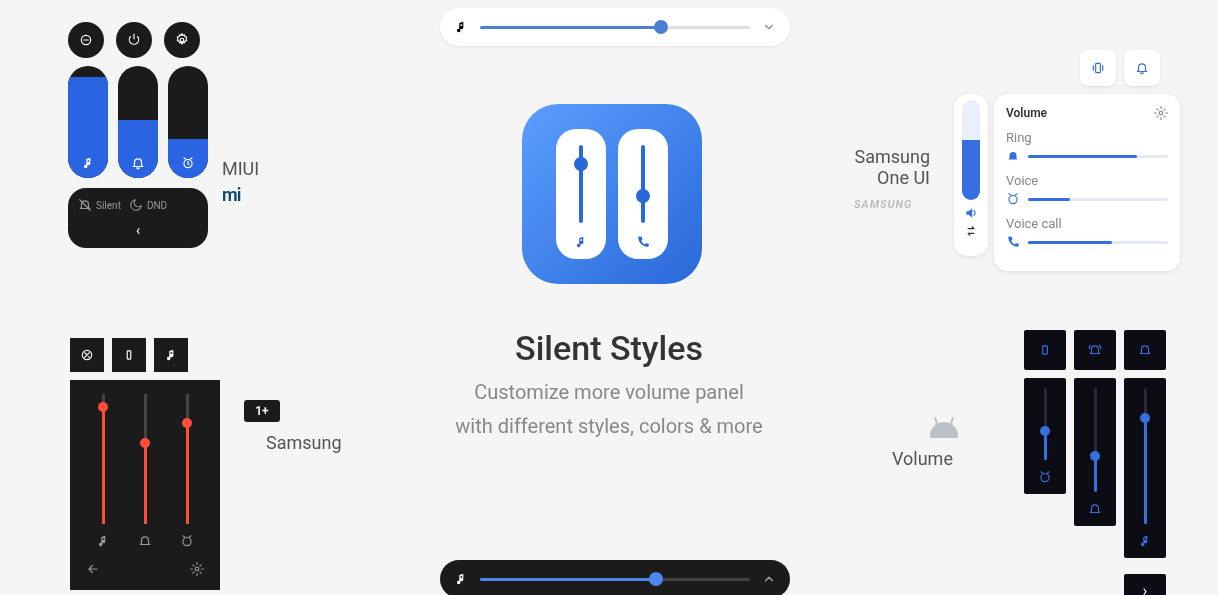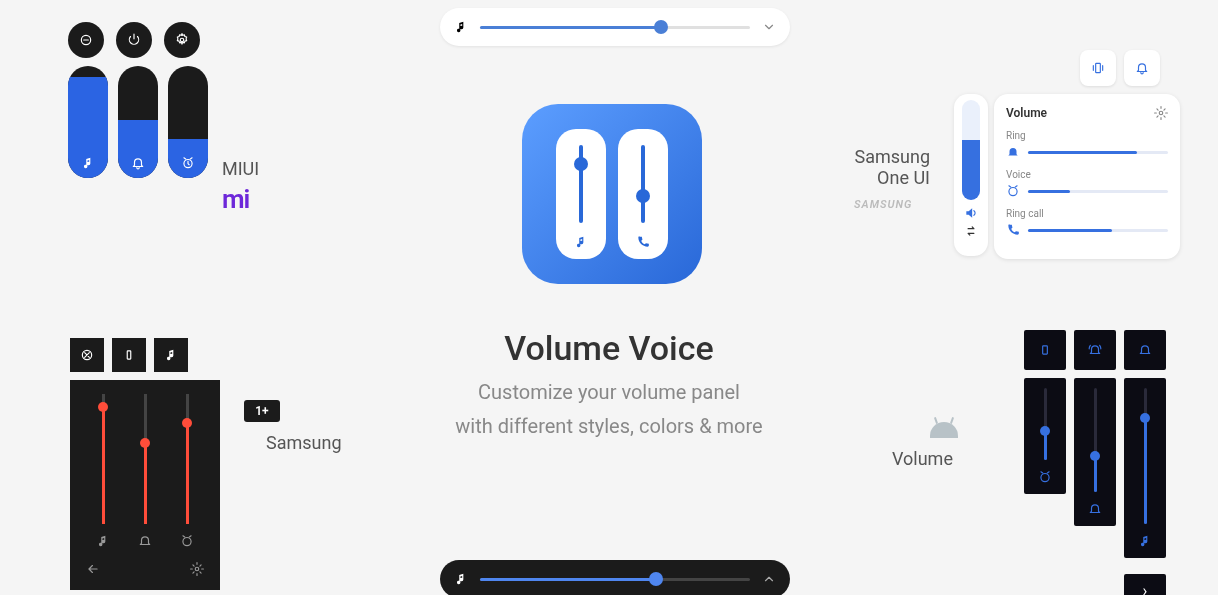--- a/index.html
+++ b/index.html
@@ -27,21 +27,21 @@
 .sub2{position:absolute;left:0;right:0;top:414px;text-align:center;color:#888;font-size:20px}
 
 
 .bottom-slider{position:absolute;left:440px;top:560px;width:350px;height:38px;background:#1b1b1b;border-radius:20px;display:flex;align-items:center;padding:0 14px;color:#fff}
 .bottom-slider .track{flex:1;height:3px;background:#444;margin:0 12px;position:relative;border-radius:2px}
 .bottom-slider .fill{position:absolute;left:0;top:0;height:100%;width:65%;background:#4f86ef;border-radius:2px}
 .bottom-slider .thumb{position:absolute;left:65%;top:50%;transform:translate(-50%,-50%);width:14px;height:14px;background:#4f86ef;border-radius:50%}
 
 
 .miui-label{position:absolute;left:222px;top:158px;color:#555;font-size:18px}
-.miui-logo{position:absolute;left:222px;top:184px;color:#6d28d9;font-size:26px;font-weight:600;letter-spacing:-1px}
+.miui-logo{position:absolute;left:222px;top:184px;color:#0c4a6e;font-size:18px;font-weight:600;letter-spacing:-1px}
 .miui{position:absolute;left:68px;top:22px}
 .miui .btns{display:flex;gap:12px}
 .miui .cbtn{width:36px;height:36px;background:#1b1b1b;border-radius:50%;display:flex;align-items:center;justify-content:center;color:#fff}
 .miui .sliders{display:flex;gap:10px;margin-top:8px}
 .miui .vsl{width:40px;height:112px;background:#1b1b1b;border-radius:20px;position:relative;overflow:hidden}
 .miui .vfill{position:absolute;bottom:0;left:0;right:0;background:#2b64e3;display:flex;align-items:flex-end;justify-content:center;padding-bottom:8px;color:#fff}
 .miui .vsl.s1 .vfill{height:90%}
 .miui .vsl.s2 .vfill{height:52%}
 .miui .vsl.s3 .vfill{height:35%}
 .miui .bottom{margin-top:10px;background:#1b1b1b;border-radius:18px;padding:10px;width:140px}
@@ -55,21 +55,21 @@
 .sam-top{position:absolute;right:58px;top:50px;display:flex;gap:8px}
 .sam-top .sq{width:36px;height:36px;background:#fff;border-radius:8px;display:flex;align-items:center;justify-content:center;color:#3670e0;box-shadow:0 1px 3px rgba(0,0,0,.1)}
 .sam-panel{position:absolute;right:38px;top:94px;display:flex;gap:6px}
 .sam-mini{width:34px;height:162px;background:#fff;border-radius:14px;padding:6px;display:flex;flex-direction:column;align-items:center;box-shadow:0 1px 4px rgba(0,0,0,.1)}
 .sam-mini .bar{width:18px;height:100px;border-radius:10px;background:#eaf0fb;position:relative;overflow:hidden}
 .sam-mini .bfill{position:absolute;bottom:0;left:0;right:0;height:60%;background:#3670e0}
 .sam-mini .sico{margin-top:6px;color:#3670e0}
 .sam-card{width:186px;background:#fff;border-radius:14px;padding:12px;box-shadow:0 1px 4px rgba(0,0,0,.1)}
 .sam-card .hdr{display:flex;justify-content:space-between;align-items:center;margin-bottom:10px;font-size:12px;font-weight:600;color:#333}
 .sam-card .hdr .g{color:#888}
-.sam-card .lbl{font-size:10px;color:#888;margin-bottom:4px}
+.sam-card .lbl{font-size:13px;color:#888;margin-bottom:4px}
 .sam-card .ln{display:flex;align-items:center;gap:8px;margin-bottom:10px}
 .sam-card .ln .i{color:#3670e0;width:14px}
 .sam-card .ln .tk{flex:1;height:3px;background:#e4e9f5;position:relative;border-radius:2px}
 .sam-card .ln .tk .f{position:absolute;left:0;top:0;height:100%;background:#3670e0;border-radius:2px}
 
 
 .oxy-label{position:absolute;left:266px;top:432px;color:#555;font-size:18px}
 .oxy-logo{position:absolute;left:244px;top:400px;width:36px;height:22px;background:#1b1b1b;color:#fff;border-radius:3px;display:flex;align-items:center;justify-content:center;font-size:12px;font-weight:600}
 .oxy{position:absolute;left:70px;top:338px}
 .oxy .top{display:flex;gap:8px}
@@ -141,22 +141,22 @@
       <div class="tr"></div>
       <div class="kb"></div>
       <span class="ico bico">
         <svg viewBox="0 0 24 24" class="f">
           <path d="M6 2c-1 0-2 1-2 2 0 9 7 16 16 16 1 0 2-1 2-2v-3l-5-1-2 2c-3-1-5-3-6-6l2-2-1-5H6z"></path>
         </svg>
       </span>
     </div>
 </div>
 
-<div class="title">Volume Voice</div>
-<div class="sub1">Customize your volume panel</div>
+<div class="title">Silent Styles</div>
+<div class="sub1">Customize more volume panel</div>
 <div class="sub2">with different styles, colors &amp; more</div>
 
 <div class="bottom-slider">
   <span class="ico">
       <svg viewBox="0 0 24 24" class="f">
         <path d="M9 18V5l7-2v10a3 3 0 11-2-2.83V7l-3 .86V18a3 3 0 11-2-2.83"></path>
       </svg>
     </span>
   <div class="track">
       <div class="fill"></div>
@@ -207,20 +207,37 @@
         </div>
       </div>
     <div class="vsl s3">
         <div class="vfill">
           <svg viewBox="0 0 24 24">
             <circle cx="12" cy="13" r="7"></circle>
             <path d="M12 9v4l2 2M5 3l3 2M19 3l-3 2"></path>
           </svg>
         </div>
       </div>
+  </div>
+  <div class="bottom">
+    <div class="row">
+      <div class="tag">
+          <svg viewBox="0 0 24 24">
+            <path d="M18 16v-5a6 6 0 10-12 0v5l-2 2h16zM3 3l18 18"></path>
+          </svg>
+          <span>Silent</span>
+        </div>
+      <div class="tag">
+          <svg viewBox="0 0 24 24">
+            <path d="M21 13A9 9 0 1111 3a7 7 0 0010 10z"></path>
+          </svg>
+          <span>DND</span>
+        </div>
+    </div>
+    <div class="back">‹</div>
   </div>
 </div>
 
 <div class="samsung-label"><span>Samsung</span><br><span>One UI</span></div>
 <div class="samsung-logo">SAMSUNG</div>
 <div class="sam-top">
   <div class="sq">
       <svg viewBox="0 0 24 24">
         <rect x="8" y="4" width="8" height="16" rx="1"></rect>
         <path d="M4 8v8M20 8v8"></path>
@@ -275,21 +292,21 @@
         <span class="i ico">
           <svg viewBox="0 0 24 24">
             <circle cx="12" cy="13" r="7"></circle>
             <path d="M5 3l3 2M19 3l-3 2"></path>
           </svg>
         </span>
         <div class="tk">
           <div class="f" style="width:30%"></div>
         </div>
       </div>
-    <div class="lbl">Ring call</div>
+    <div class="lbl">Voice call</div>
     <div class="ln">
         <span class="i ico">
           <svg viewBox="0 0 24 24" class="f">
             <path d="M6 2c-1 0-2 1-2 2 0 9 7 16 16 16 1 0 2-1 2-2v-3l-5-1-2 2c-3-1-5-3-6-6l2-2-1-5H6z"></path>
           </svg>
         </span>
         <div class="tk">
           <div class="f" style="width:60%"></div>
         </div>
       </div>

